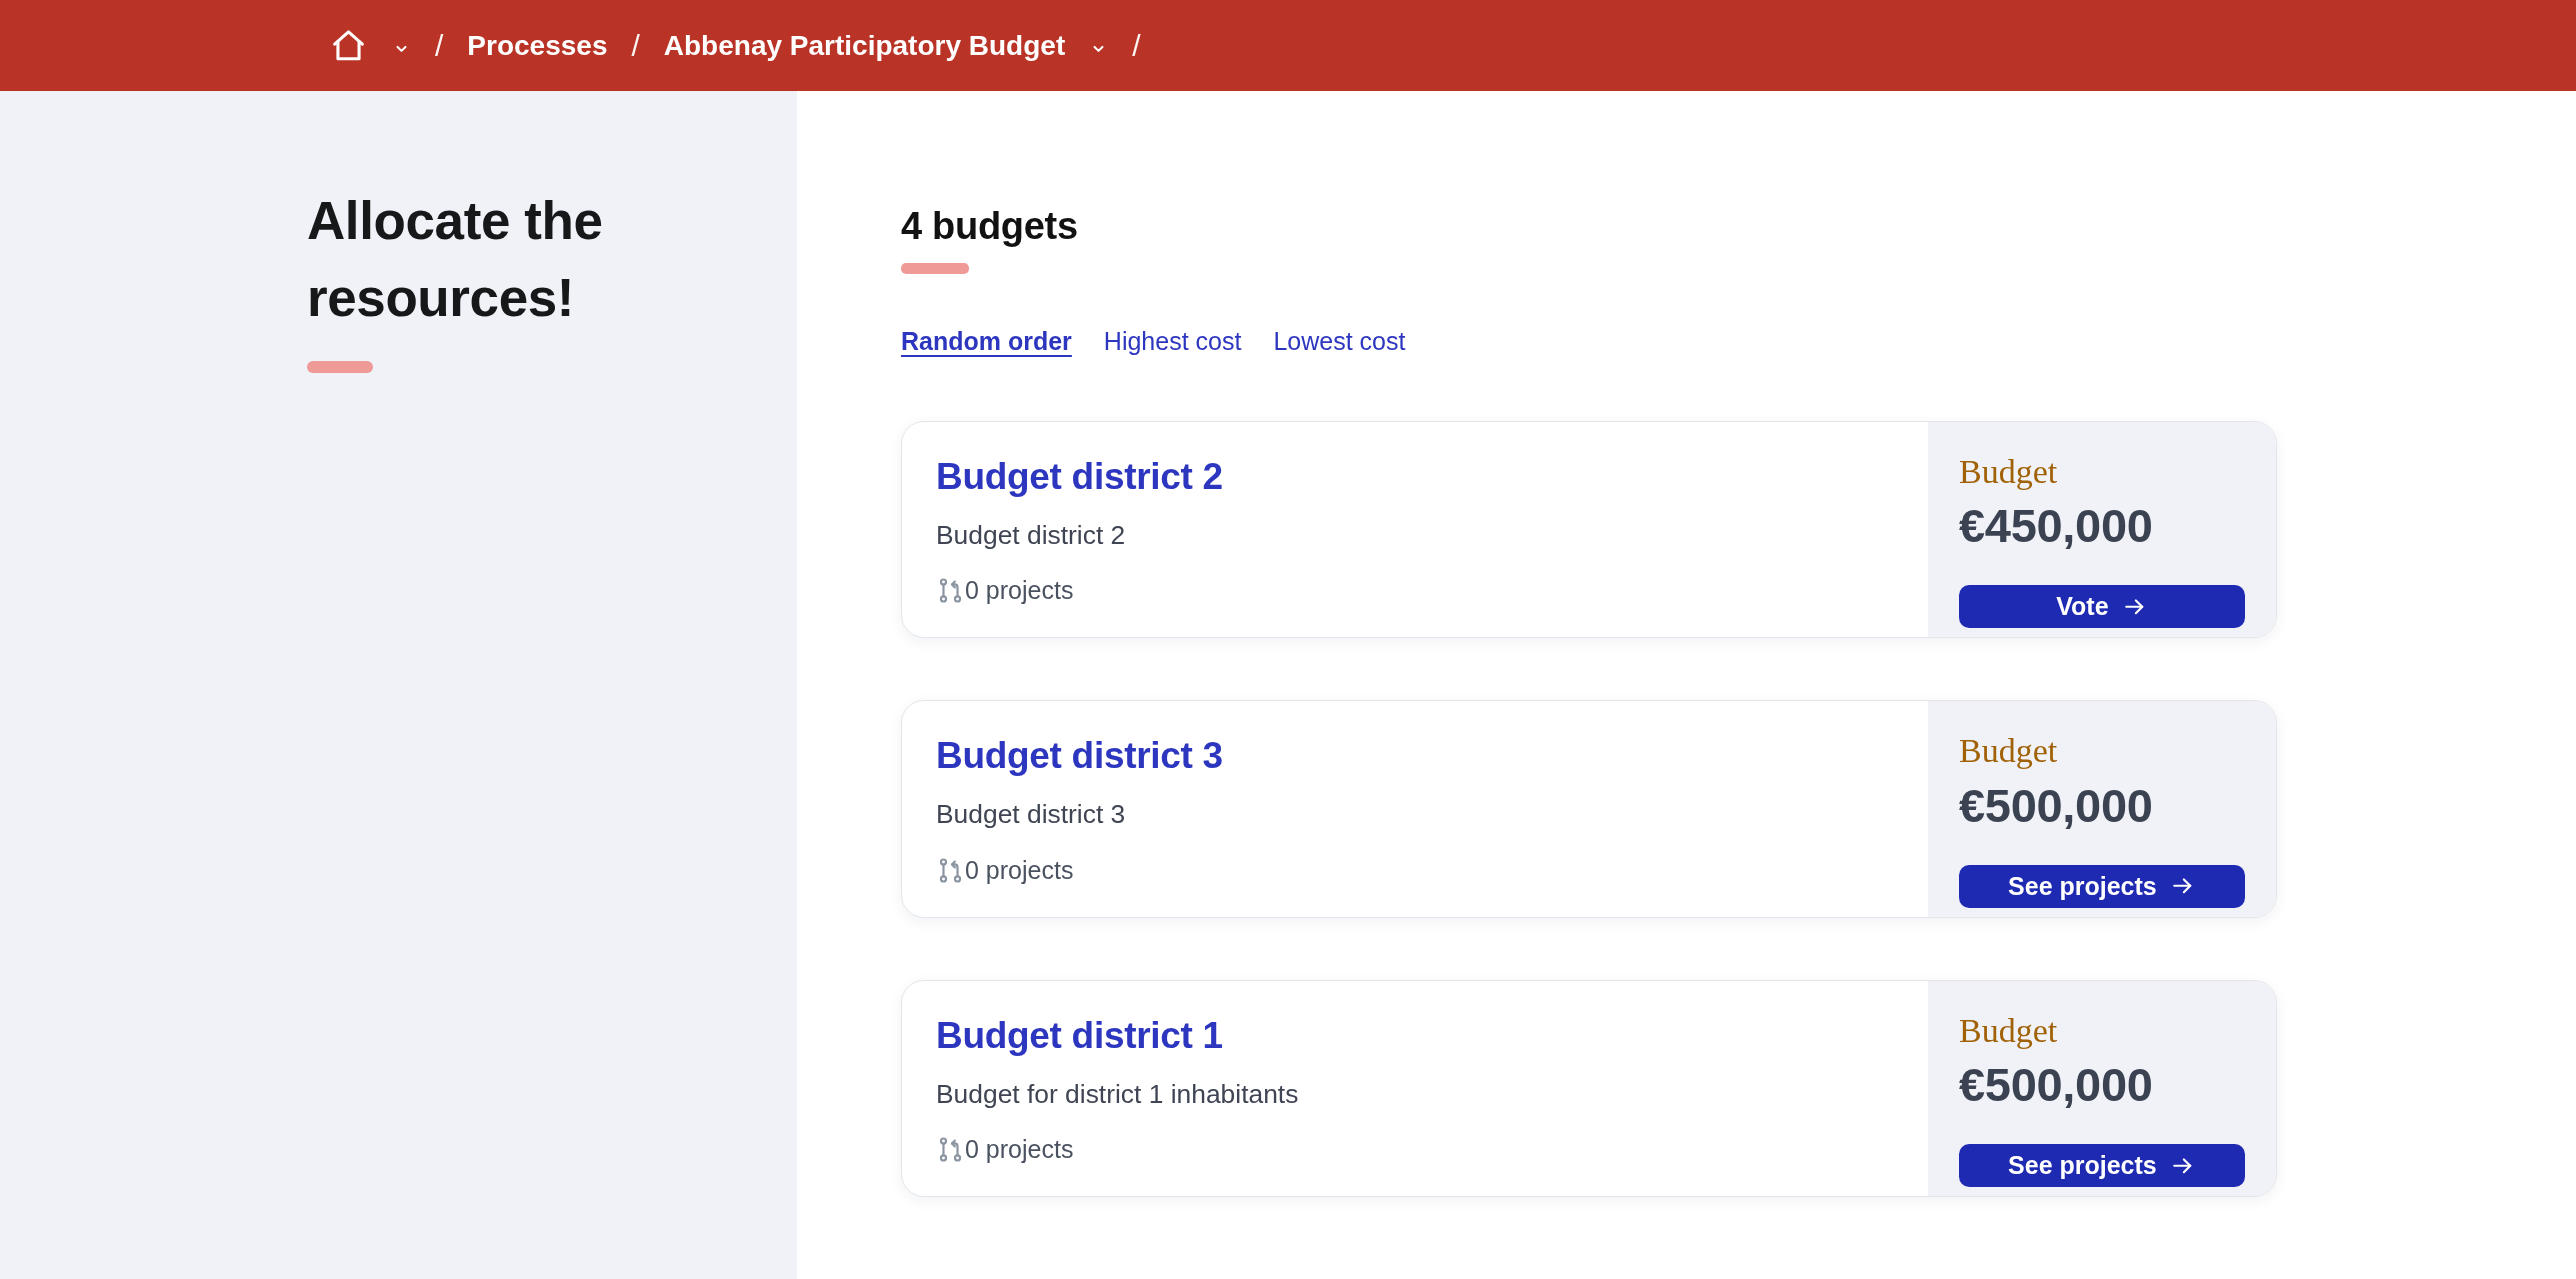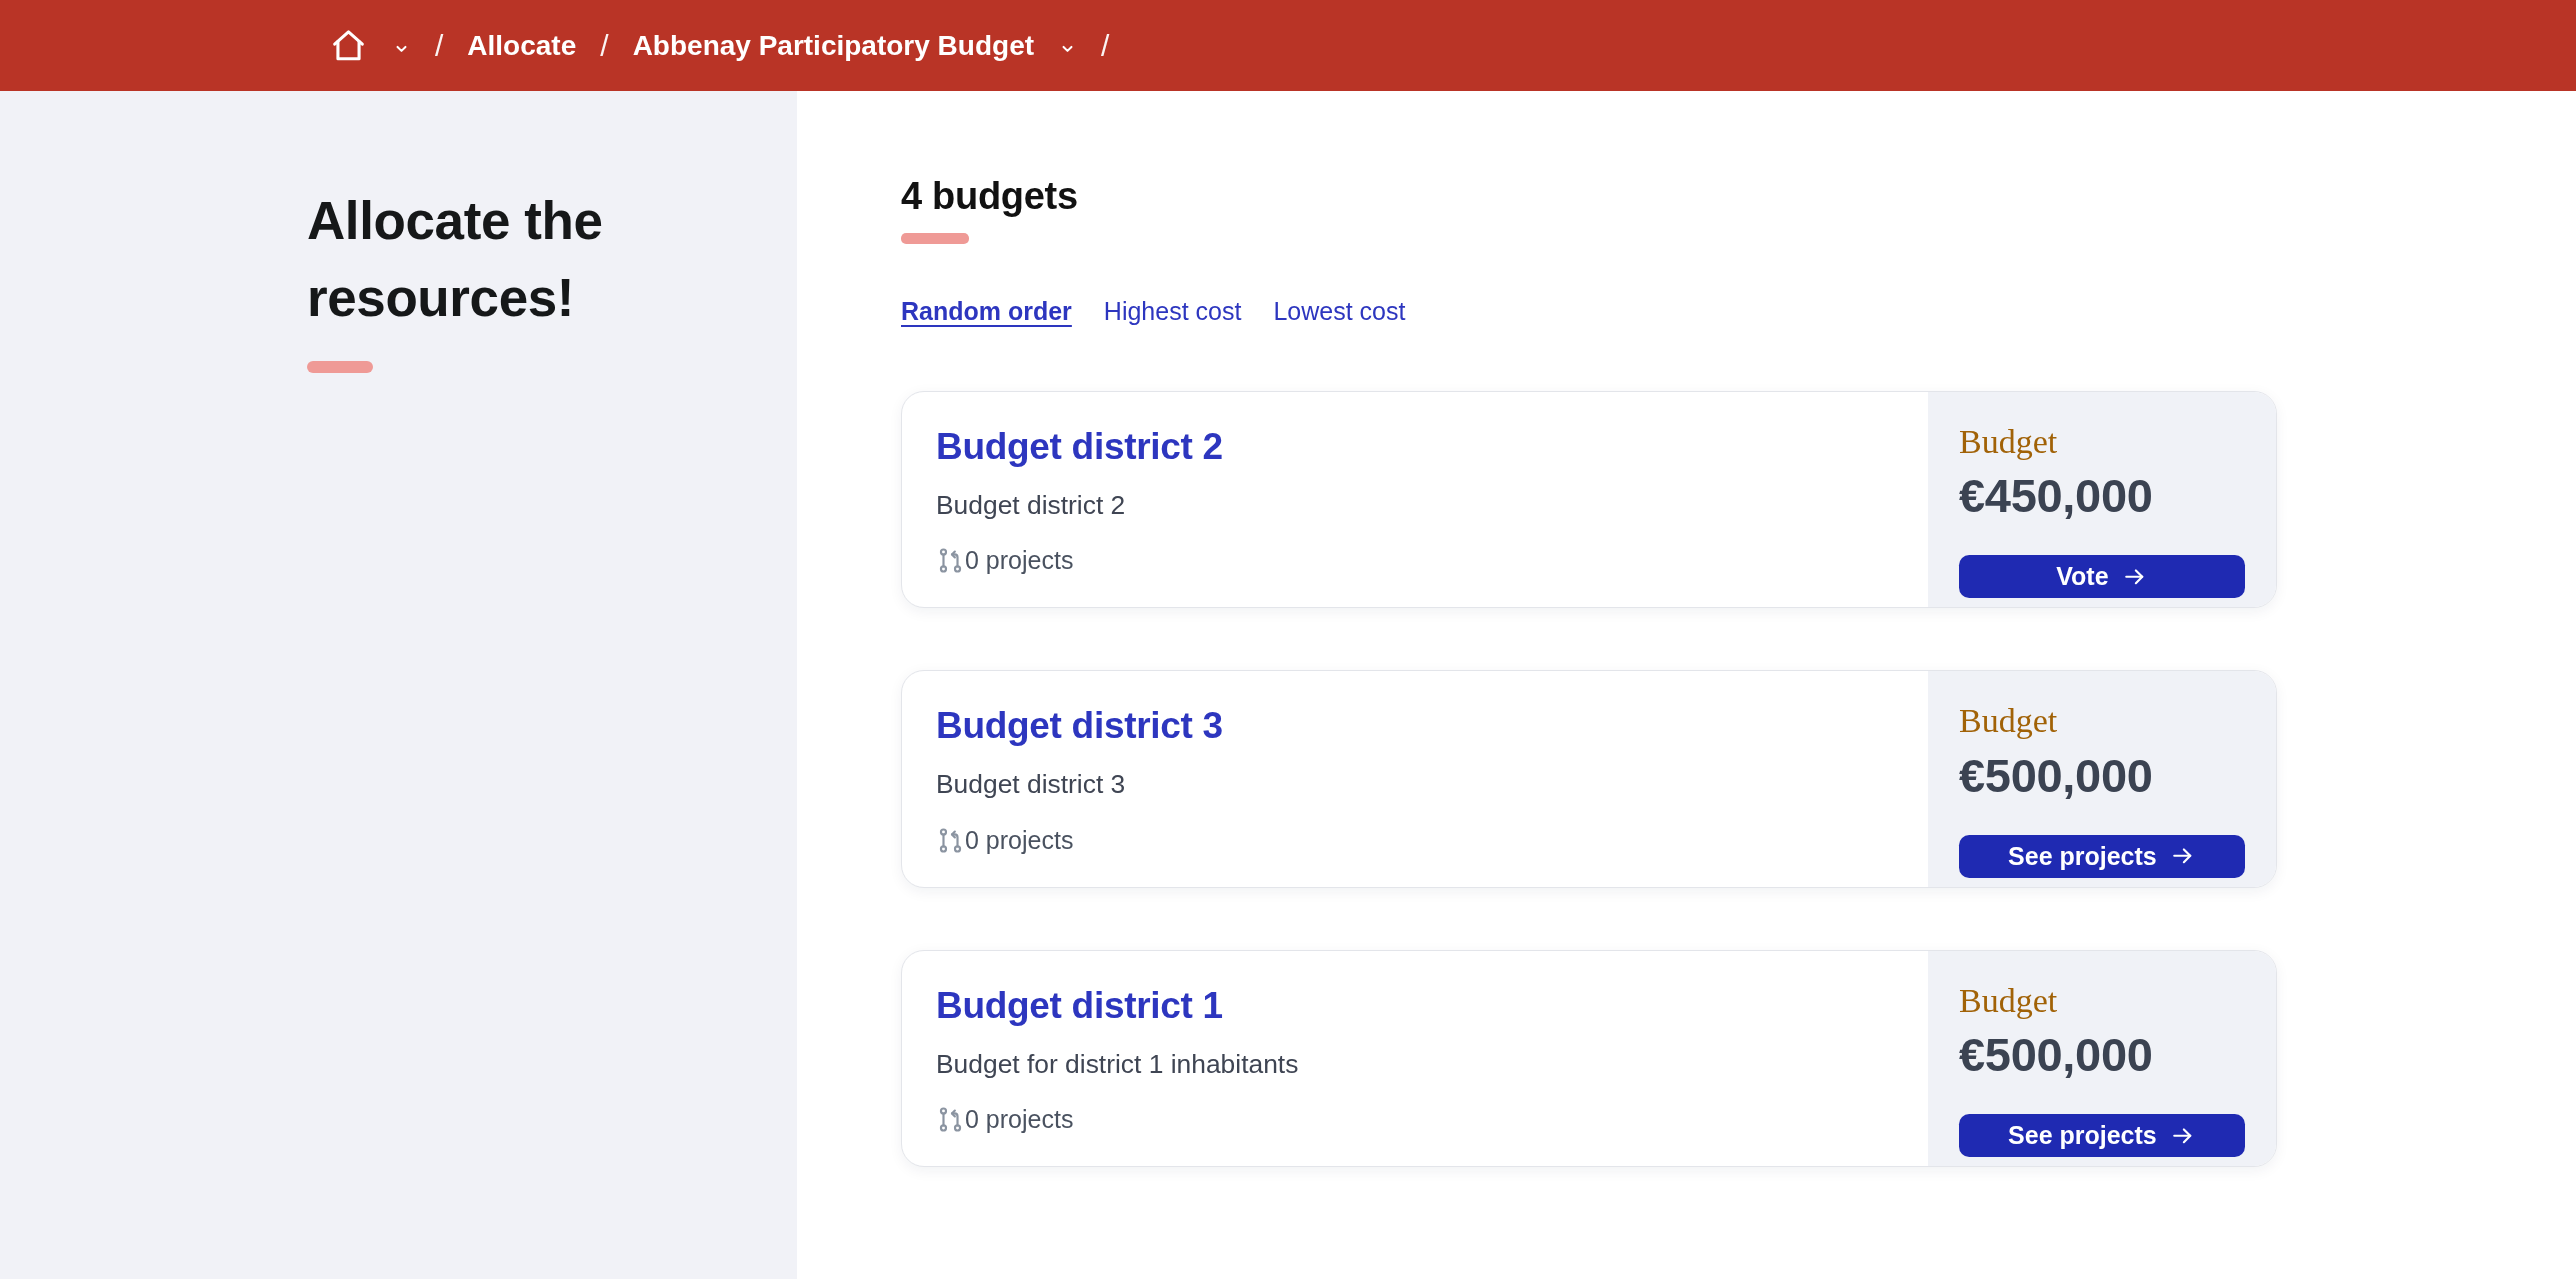--- a/index.html
+++ b/index.html
@@ -56,21 +56,21 @@
     background: #ef9a96;
     border-radius: 6px;
     margin-top: 24px;
     width: 66px;
     height: 12px;
   }
 
   .main {
     flex: 1;
     background: #ffffff;
-    padding: 84px 299px 0 104px;
+    padding: 114px 299px 0 104px;
   }
   .budgets-heading {
     font-size: 38px;
     font-weight: 700;
     color: #121212;
     letter-spacing: -0.3px;
   }
   .heading-bar { width: 68px; height: 11px; border-radius: 5.1px; margin-top: 14.5px; }
 
   .order-row {
@@ -153,21 +153,21 @@
         <path d="M5.5 9.6 V20.2 H18.5 V9.6"></path>
       </svg>
     </span>
   </a>
   <span class="crumb-chevron">
     <svg width="19" height="19" viewBox="0 0 24 24" fill="none" stroke="#ffffff" stroke-width="2.6" stroke-linecap="round" stroke-linejoin="round">
         <polyline points="7 10 12 15 17 10"></polyline>
       </svg>
   </span>
   <span class="crumb-sep">/</span>
-  <a class="crumb-link">Allocate</a>
+  <a class="crumb-link">Processes</a>
   <span class="crumb-sep">/</span>
   <a class="crumb-link">Abbenay Participatory Budget</a>
   <span class="crumb-chevron">
     <svg width="19" height="19" viewBox="0 0 24 24" fill="none" stroke="#ffffff" stroke-width="2.6" stroke-linecap="round" stroke-linejoin="round">
         <polyline points="7 10 12 15 17 10"></polyline>
       </svg>
   </span>
   <span class="crumb-sep">/</span>
 </header>
 

